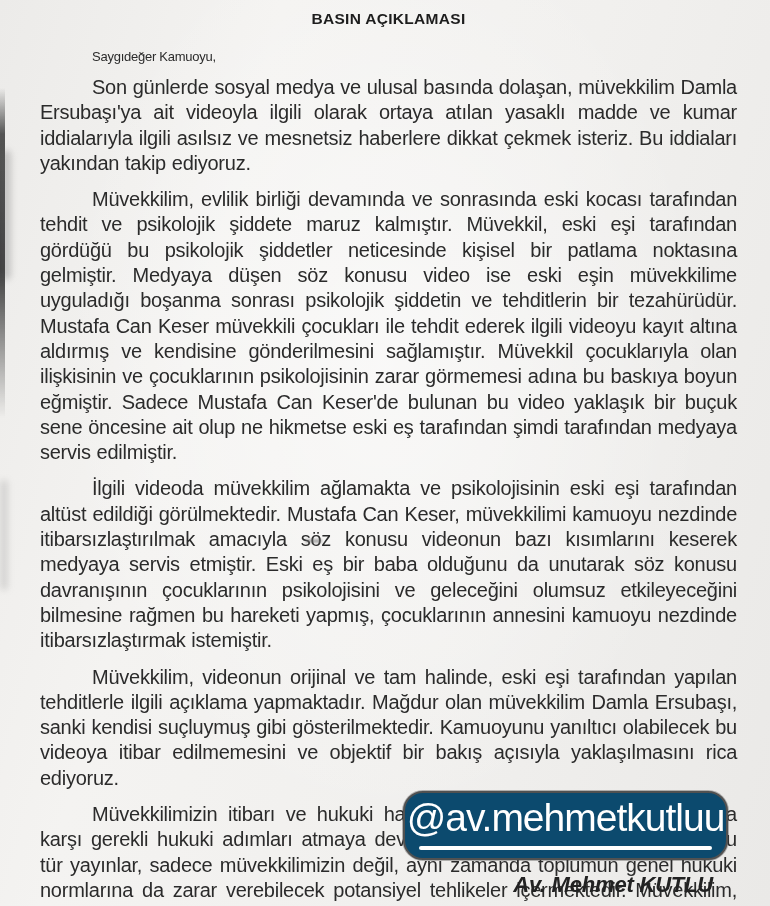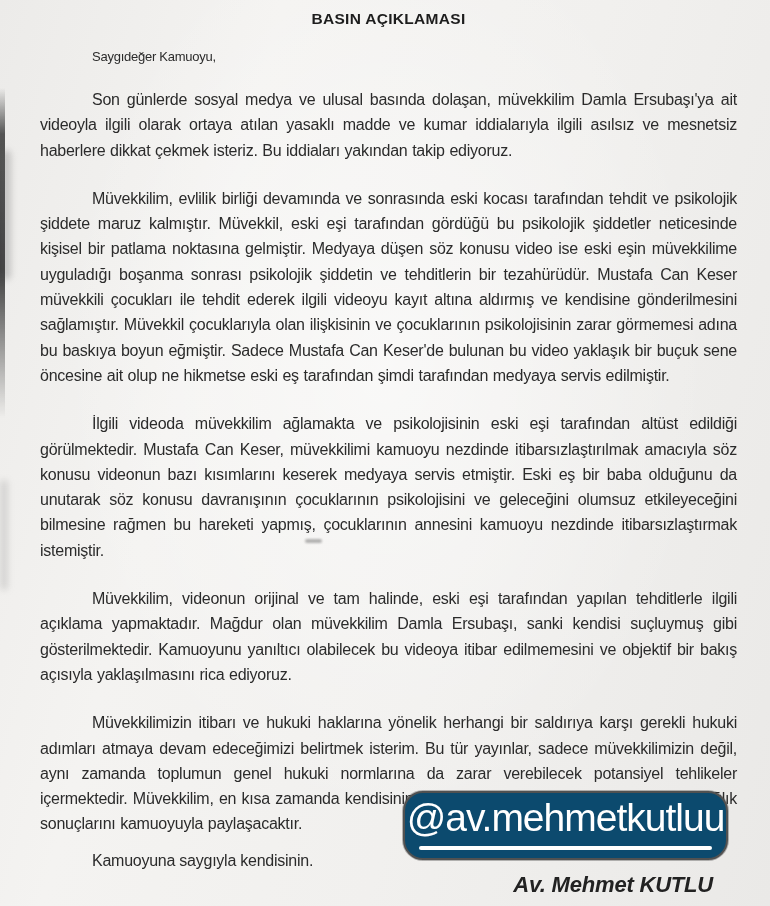--- a/index.html
+++ b/index.html
@@ -26,24 +26,24 @@
     color: #1d1d1d;
     margin: 2px 0 0 0;
   }
   .greeting {
     margin: 21px 0 0 0;
     text-indent: 52px;
     font-size: 13px;
     letter-spacing: -0.25px;
   }
   p.body-par {
-    margin: 23px 0 0 0;
+    margin: 11px 0 0 0;
     text-align: justify;
     text-indent: 52px;
-    font-size: 16px;
+    font-size: 20px;
     line-height: 25.3px;
     letter-spacing: -0.25px;
     word-spacing: 0.5px;
     color: #2b2b2b;
   }
   .closing {
     margin: 15px 0 0 0;
     text-indent: 52px;
     font-size: 16px;
     letter-spacing: -0.25px;

